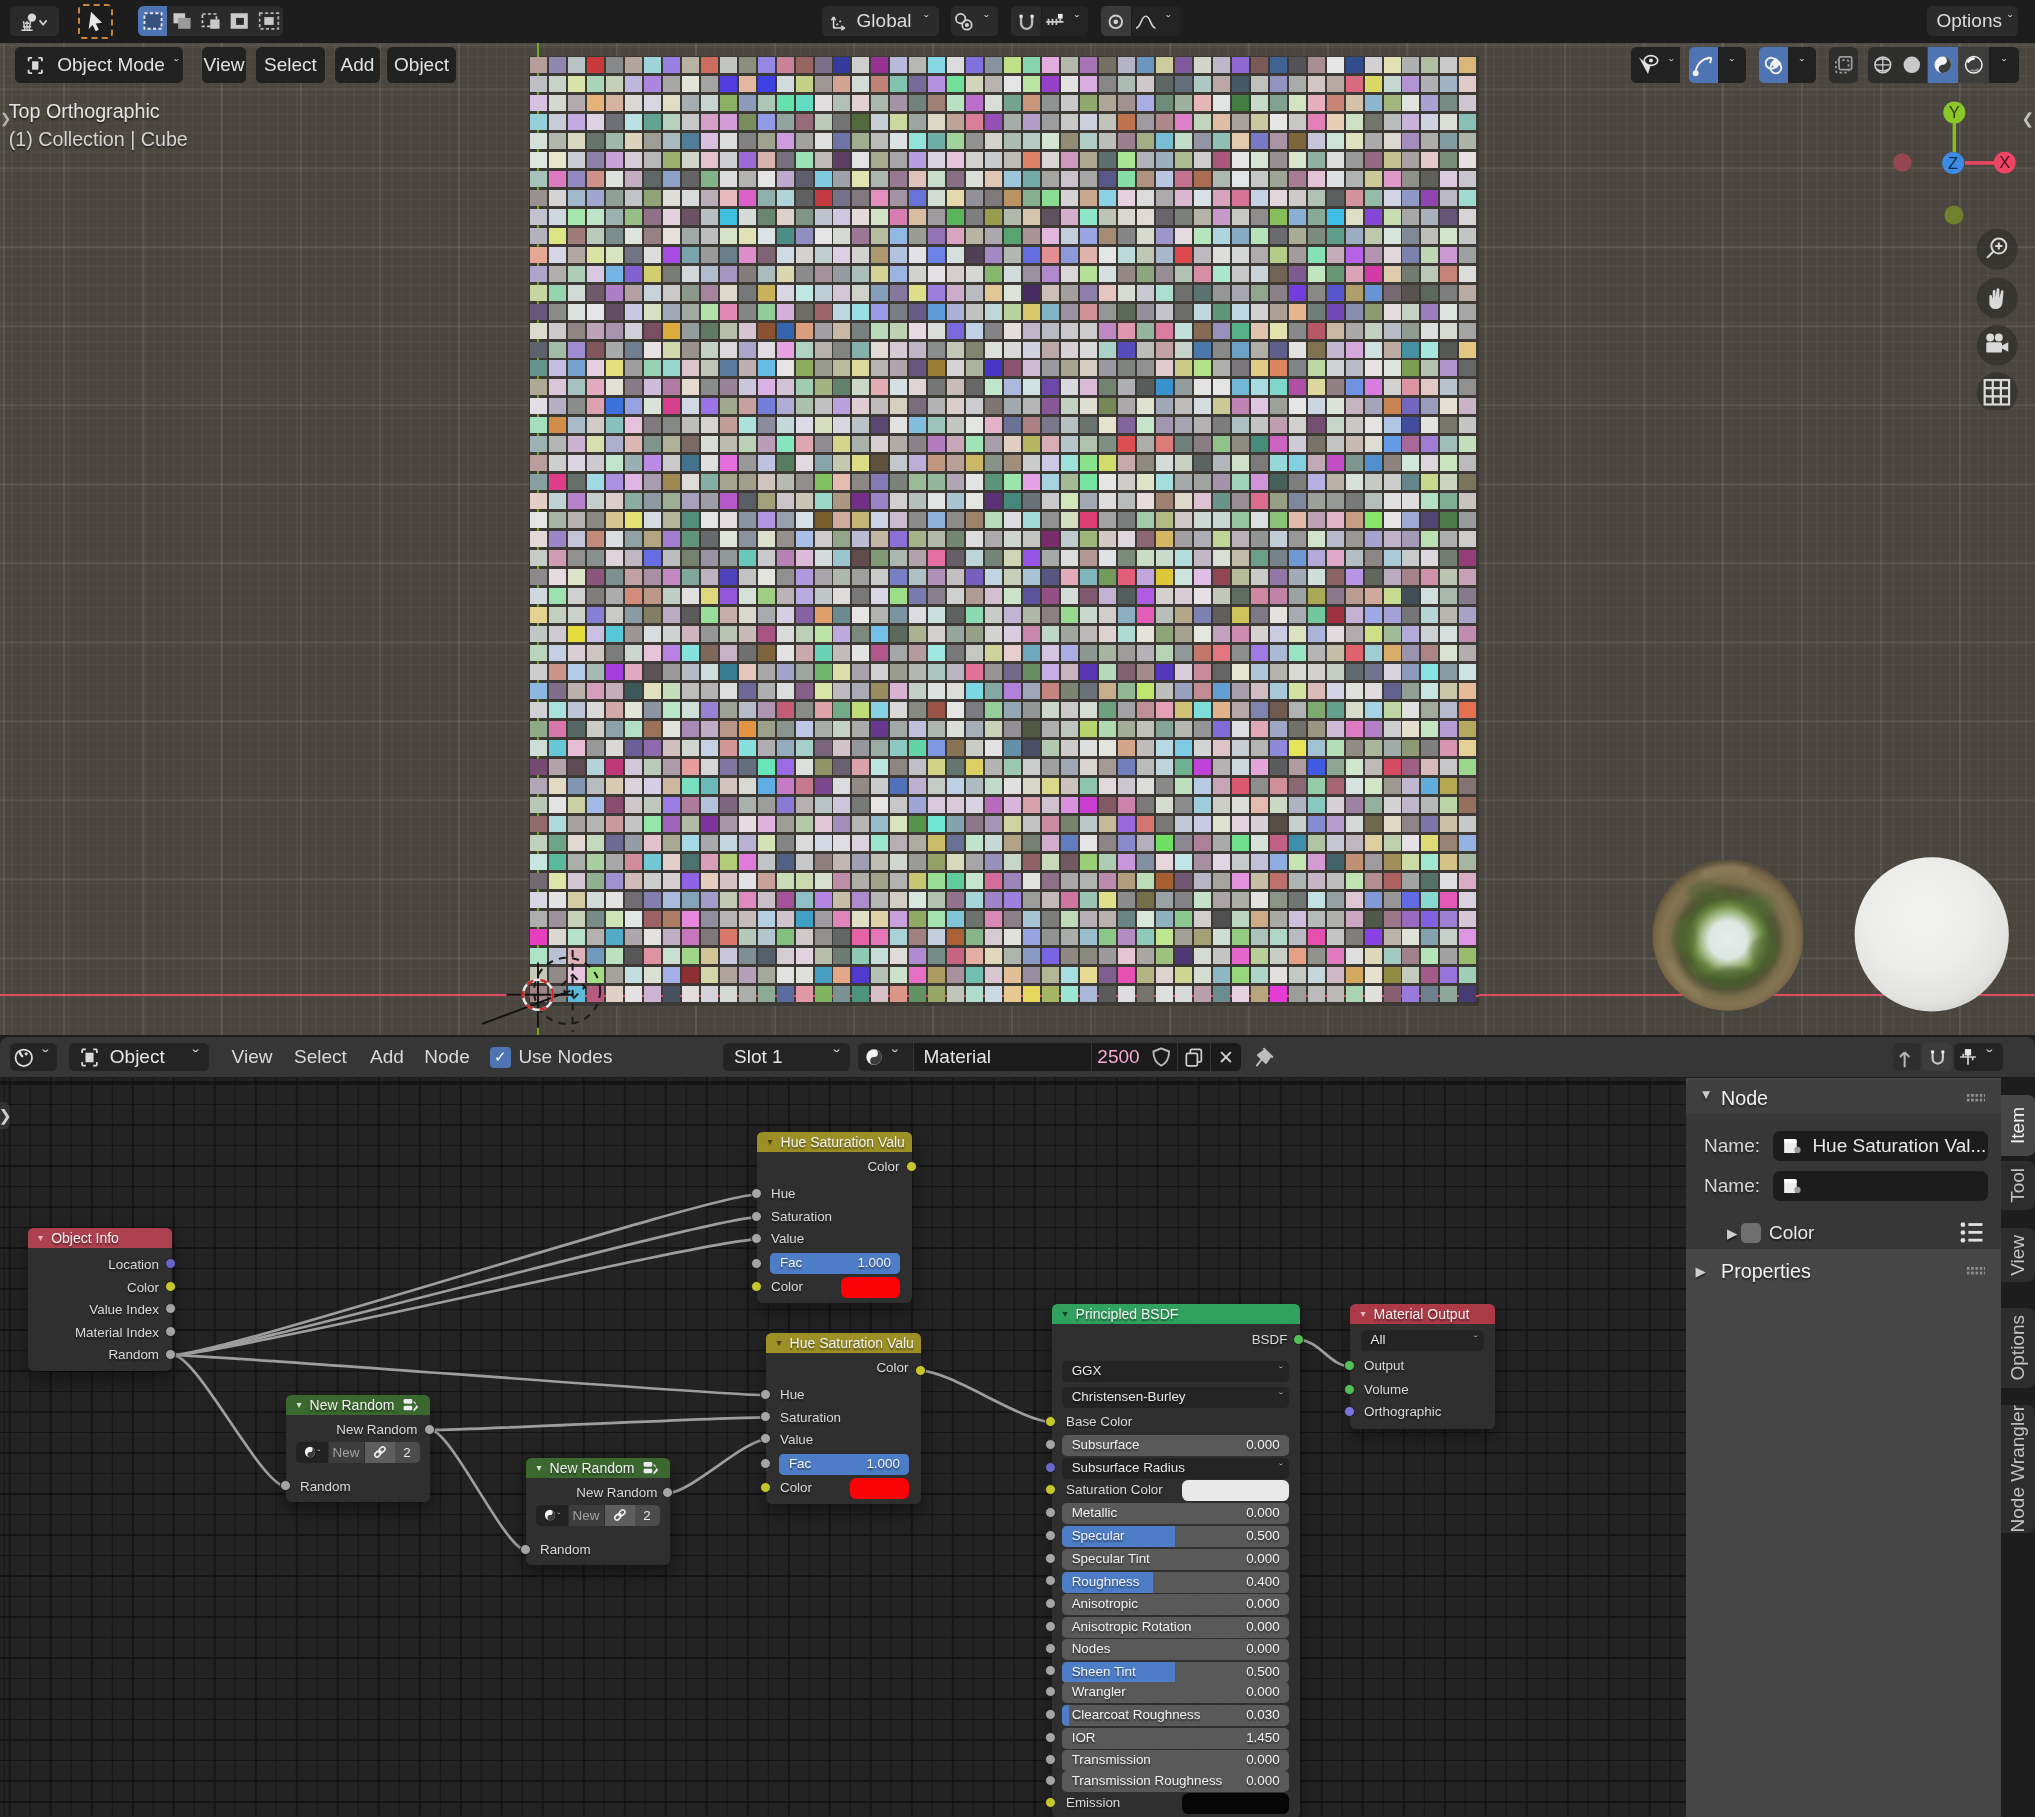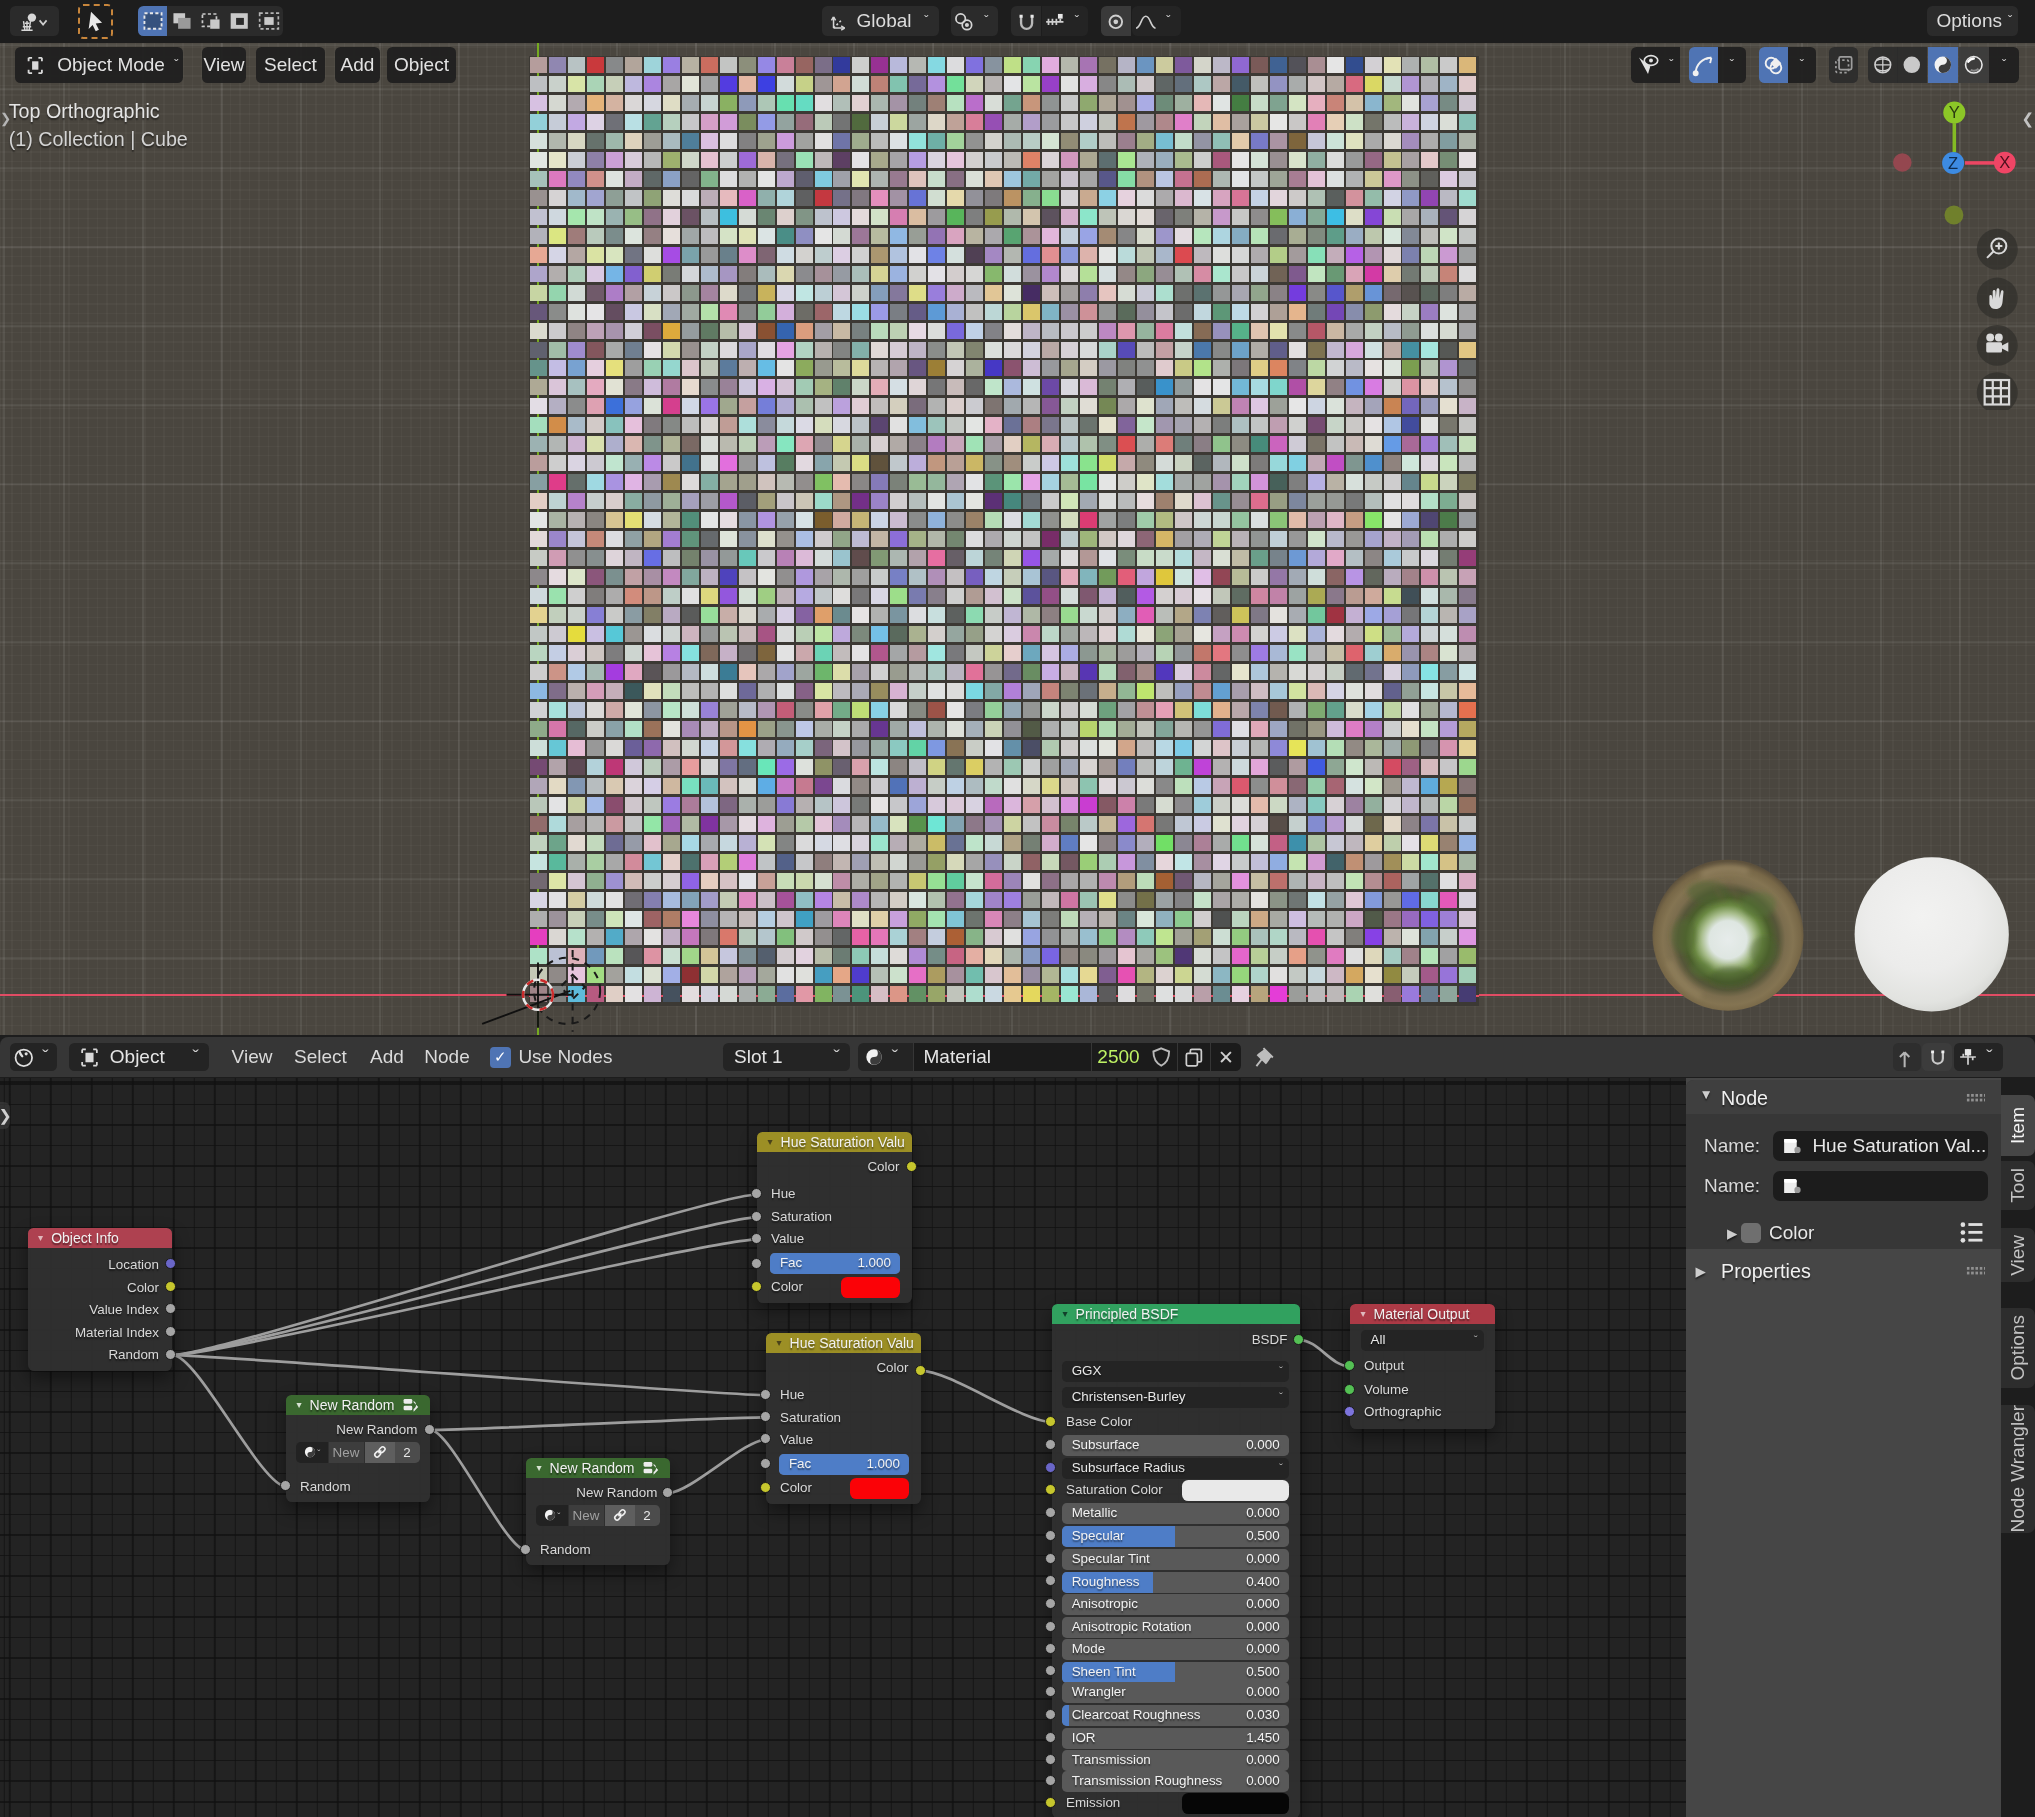--- a/index.html
+++ b/index.html
@@ -2865,21 +2865,21 @@
 <svg width="22" height="22" viewBox="0 0 30 30" style="margin-left:4.7px">
         <circle cx="15" cy="15" r="10.5" fill="#f2f2f2"></circle>
         <path d="M15 4.5 a10.5 10.5 0 0 1 0 21 a5 5 0 0 1 0 -10.5 a5 5 0 0 0 0 -10.5" fill="#3c3c3c"></path>
       </svg>
 <span class="chev">ˇ</span>
     </div>
     <div class="hbtn" style="left:914px;width:177px;background:#1b1b1b;border-radius:0">
       <span style="margin-left:9.5px">Material</span>
     </div>
     <div class="hbtn" style="left:1092px;width:53px;background:#1b1b1b;border-radius:0;justify-content:center">
-      <span style="color:#bef264">2500</span>
+      <span style="color:#f9a8d4">2500</span>
     </div>
     <div class="hbtn" style="left:1145px;width:32px;background:#1b1b1b;border-radius:0;justify-content:center">
 <svg width="20.5" height="22" viewBox="0 0 26 28">
         <path d="M13 3 L23 7 C23 16 19 22 13 25 C7 22 3 16 3 7 Z" fill="none" stroke="#b9b9b9" stroke-width="2.4"></path>
       </svg>
     </div>
     <div class="hbtn" style="left:1178px;width:31.5px;background:#1b1b1b;border-radius:0;justify-content:center">
 <svg width="20.5" height="20.5" viewBox="0 0 26 26">
         <g fill="none" stroke="#cfcfcf" stroke-width="2.2">
           <rect x="8" y="3" width="14" height="16" rx="2"></rect>
@@ -3114,21 +3114,21 @@
       </div>
       <div class="slider" style="left:10.2px;top:290px;width:227px">
         <span class="t">Anisotropic</span>
         <em class="t">0.000</em>
       </div>
       <div class="slider" style="left:10.2px;top:313px;width:227px">
         <span class="t">Anisotropic Rotation</span>
         <em class="t">0.000</em>
       </div>
       <div class="slider" style="left:10.2px;top:335px;width:227px">
-        <span class="t">Mode</span>
+        <span class="t">Nodes</span>
         <em class="t">0.000</em>
       </div>
       <div class="slider" style="left:10.2px;top:358px;width:227px">
         <b style="width:113px"></b>
         <span class="t">Sheen Tint</span>
         <em class="t">0.500</em>
       </div>
       <div class="slider" style="left:10.2px;top:378px;width:227px">
         <span class="t">Wrangler</span>
         <em class="t">0.000</em>

